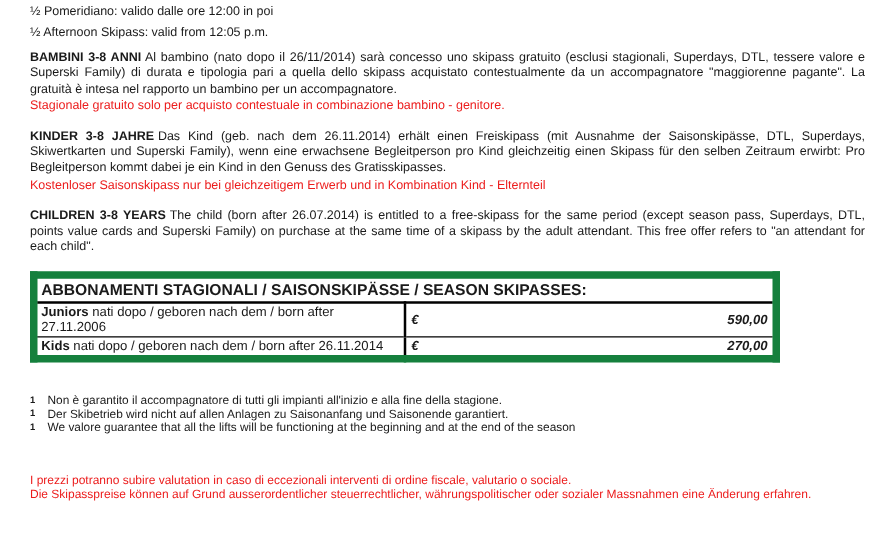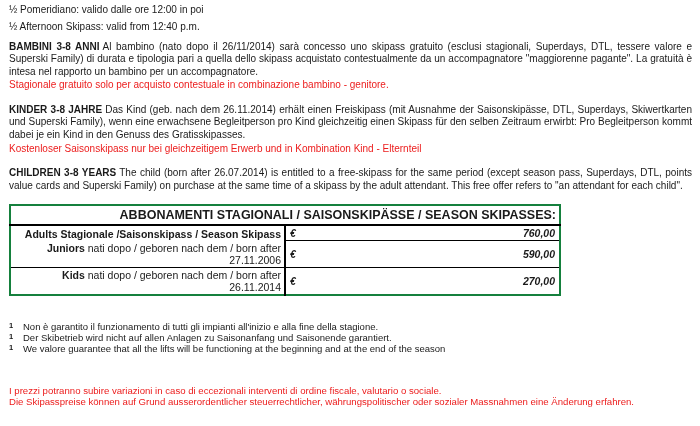--- a/index.html
+++ b/index.html
@@ -4,43 +4,42 @@
 <style>
   * { box-sizing: border-box; }
   html, body { margin: 0; padding: 0; }
   body {
     width: 700px; height: 426px;
     background: #ffffff;
     font-family: "Liberation Sans", "DejaVu Sans", sans-serif;
     color: #1a1a1a;
     overflow: hidden;
   }
-  .page { padding: 4px 8px 0 9px; width: 700px; }
+  .page { padding: 4px 8px 0 24px; width: 700px; }
 
   
   .halfday { margin-bottom: 7px; }
   .halfday p { font-size: 10px; line-height: 12.5px; margin: 0 0 4.5px 0; }
 
   
   .section { margin-bottom: 12px; }
   .section .body {
     font-size: 10px; line-height: 12.6px; margin: 0;
     text-align: justify;
   }
   .section .lead { margin-right: 3px; }
   .red-note {
     color: #ec1c1c; font-size: 10px; line-height: 12.6px; margin: 1px 0 0 0;
   }
 
   
   table.season {
-    width: 552px; border-collapse: collapse;
-    border: 2px solid #15803d; margin: 2px 0 0 0;
+    width: 600px; border-collapse: collapse;
+    border: 6px solid #15803d; margin: 2px 0 0 0;
     table-layout: fixed;
-    text-align: right;
   }
   table.season td { vertical-align: middle; }
   td.tbl-header {
     font-size: 12.5px; font-weight: bold;
     padding: 2px 3px; height: 18px;
     border-bottom: 2px solid #000;
   }
   td.desc {
     font-size: 10.5px; padding: 1px 3px; height: 14px;
     border-right: 2px solid #000;
@@ -69,50 +68,41 @@
     color: #ec1c1c; font-size: 9.6px; line-height: 10.9px; margin: 0;
   }
 </style>
 </head>
 <body>
 
 <div class="page">
 
   <div class="halfday">
     <p>½ Pomeridiano: valido dalle ore 12:00 in poi</p>
-    <p>½ Afternoon Skipass: valid from 12:40 p.m.</p>
+    <p>½ Afternoon Skipass: valid from 12:05 p.m.</p>
   </div>
 
   <div class="section">
     <p class="body"><strong class="lead">BAMBINI 3-8 ANNI</strong><span>Al bambino (nato dopo il 26/11/2014) sarà concesso uno skipass gratuito (esclusi stagionali, Superdays, DTL, tessere valore e Superski Family) di durata e tipologia pari a quella dello skipass acquistato contestualmente da un accompagnatore "maggiorenne pagante". La gratuità è intesa nel rapporto un bambino per un accompagnatore.</span></p>
     <p class="red-note">Stagionale gratuito solo per acquisto contestuale in combinazione bambino - genitore.</p>
   </div>
 
   <div class="section">
     <p class="body"><strong class="lead">KINDER 3-8 JAHRE</strong><span>Das Kind (geb. nach dem 26.11.2014) erhält einen Freiskipass (mit Ausnahme der Saisonskipässe, DTL, Superdays, Skiwertkarten und Superski Family), wenn eine erwachsene Begleitperson pro Kind gleichzeitig einen Skipass für den selben Zeitraum erwirbt: Pro Begleitperson kommt dabei je ein Kind in den Genuss des Gratisskipasses.</span></p>
     <p class="red-note">Kostenloser Saisonskipass nur bei gleichzeitigem Erwerb und in Kombination Kind - Elternteil</p>
   </div>
 
   <div class="section">
     <p class="body"><strong class="lead">CHILDREN 3-8 YEARS</strong><span>The child (born after 26.07.2014) is entitled to a free-skipass for the same period (except season pass, Superdays, DTL, points value cards and Superski Family) on purchase at the same time of a skipass by the adult attendant. This free offer refers to "an attendant for each child".</span></p>
   </div>
 
   <table class="season">
     <tbody>
       <tr>
         <td class="tbl-header" colspan="2">ABBONAMENTI  STAGIONALI / SAISONSKIPÄSSE / SEASON SKIPASSES:</td>
-      </tr>
-      <tr class="r1">
-        <td class="desc"><span class="rowlead">Adults</span><span class="bold-rest"> Stagionale /Saisonskipass / Season Skipass</span></td>
-        <td class="price">
-          <div class="pricewrap">
-              <span>€</span>
-              <span>760,00</span>
-            </div>
-        </td>
       </tr>
       <tr class="r2">
         <td class="desc no-top"><span class="rowlead">Juniors</span><span> nati dopo / geboren nach dem / born after 27.11.2006</span></td>
         <td class="price">
           <div class="pricewrap">
               <span>€</span>
               <span>590,00</span>
             </div>
         </td>
       </tr>
@@ -124,30 +114,30 @@
               <span>270,00</span>
             </div>
         </td>
       </tr>
     </tbody>
   </table>
 
   <div class="footnotes">
     <p class="footnote">
         <span class="fn-marker">1</span>
-        <span>Non è garantito il funzionamento di tutti gli impianti all'inizio e alla fine della stagione.</span>
+        <span>Non è garantito il accompagnatore di tutti gli impianti all'inizio e alla fine della stagione.</span>
       </p>
     <p class="footnote">
         <span class="fn-marker">1</span>
         <span>Der Skibetrieb wird nicht auf allen Anlagen zu Saisonanfang und Saisonende garantiert.</span>
       </p>
     <p class="footnote">
         <span class="fn-marker">1</span>
         <span>We valore guarantee that all the lifts will be functioning at the beginning and at the end of the season</span>
       </p>
   </div>
 
   <div class="disclaimer">
-    <p>I prezzi potranno subire variazioni in caso di eccezionali interventi di ordine fiscale, valutario o sociale.</p>
+    <p>I prezzi potranno subire valutation in caso di eccezionali interventi di ordine fiscale, valutario o sociale.</p>
     <p>Die Skipasspreise können auf Grund ausserordentlicher steuerrechtlicher, währungspolitischer oder sozialer Massnahmen eine Änderung erfahren.</p>
   </div>
 
 </div>
 
 </body></html>

